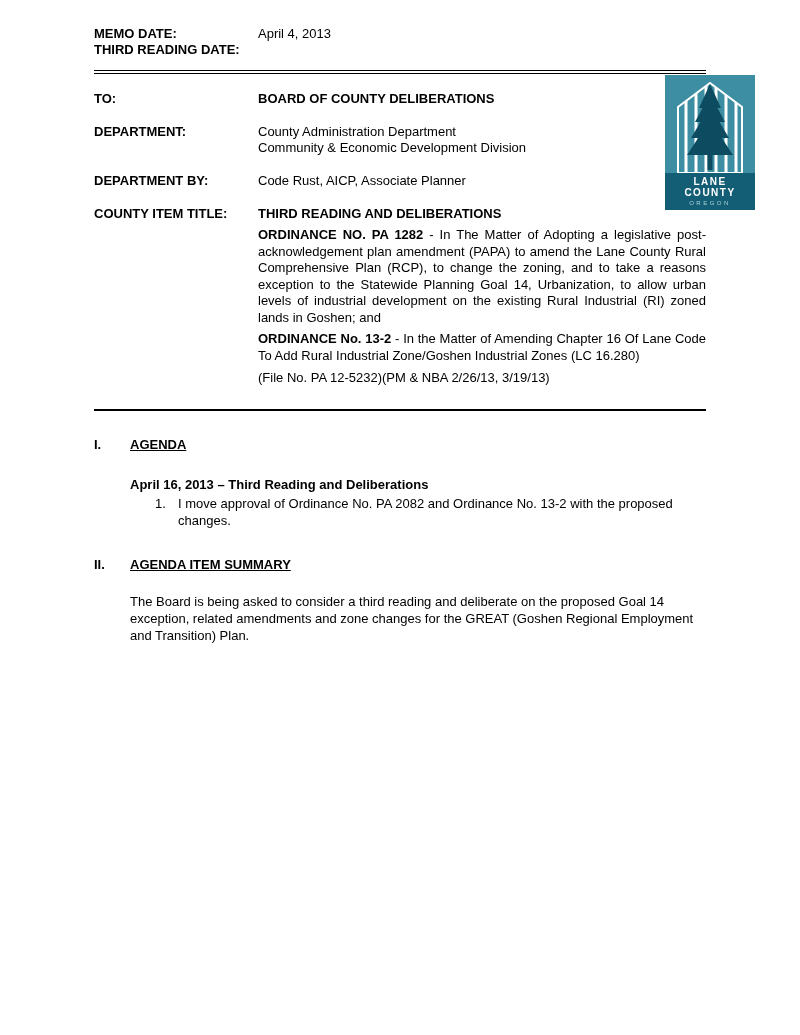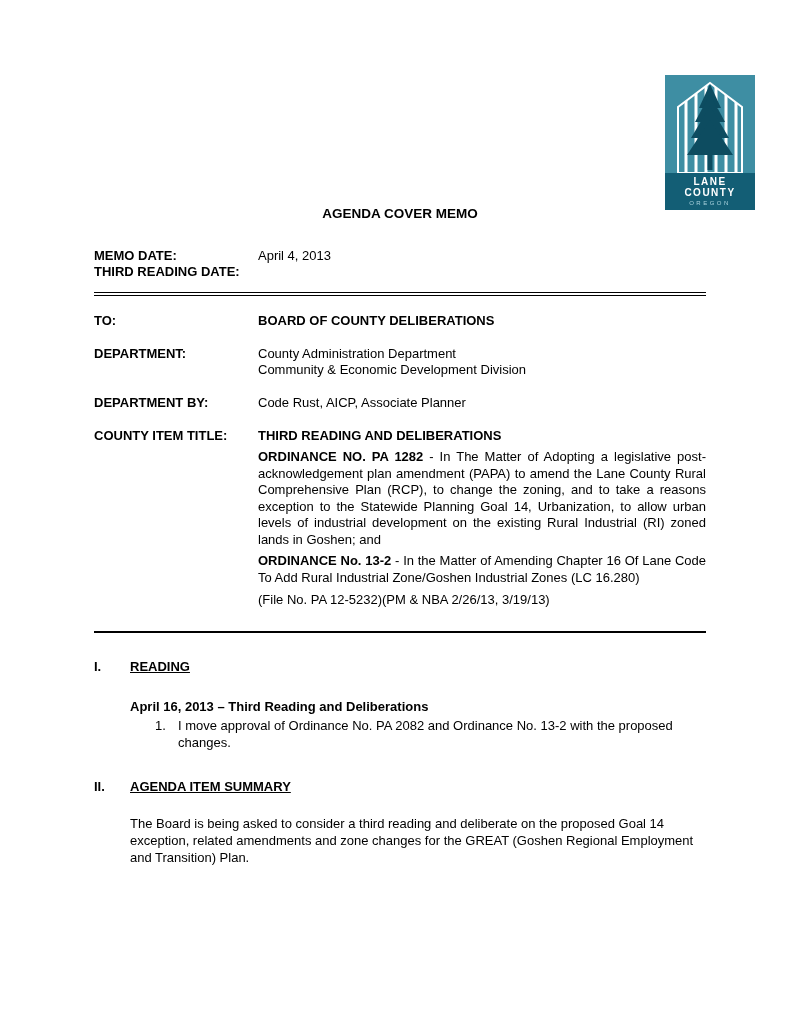--- a/index.html
+++ b/index.html
@@ -135,21 +135,20 @@
     </svg>
     <div class="logo-band">
       <div class="l1">LANE</div>
       <div class="l2">COUNTY</div>
       <div class="l3">OREGON</div>
     </div>
   </div>
 
   <div class="content">
 
-    <div class="doc-title">AGENDA COVER MEMO</div>
 
     <div class="memo-rows">
       <div class="row">
         <span class="lbl">MEMO DATE:</span>
         <span class="val">April 4, 2013</span>
       </div>
       <div class="row">
         <span class="lbl">THIRD READING DATE:</span>
       </div>
     </div>
@@ -183,21 +182,21 @@
       <p class="ord-para"><span class="bold">ORDINANCE NO. PA 1282</span><span> - In The Matter of Adopting a legislative post-acknowledgement plan amendment (PAPA) to amend the Lane County Rural Comprehensive Plan (RCP), to change the zoning, and to take a reasons exception to the Statewide Planning Goal 14, Urbanization, to allow urban levels of industrial development on the existing Rural Industrial (RI) zoned lands in Goshen; and</span></p>
       <p class="ord-para"><span class="bold">ORDINANCE No. 13-2</span><span> - In the Matter of Amending Chapter 16 Of Lane Code To Add Rural Industrial Zone/Goshen Industrial Zones (LC 16.280)</span></p>
       <p class="file-note">(File No. PA 12-5232)(PM &amp; NBA 2/26/13, 3/19/13)</p>
     </div>
 
     <div class="section-divider"></div>
 
     <div class="section-motion">
       <div class="section-head">
         <span class="sec-num">I.</span>
-        <span class="sec-title">READING</span>
+        <span class="sec-title">AGENDA</span>
       </div>
       <div class="section-body">
         <div class="motion-subhead">April 16, 2013 – Third Reading and Deliberations</div>
         <div class="list-row">
           <span class="list-num">1.</span>
           <span class="list-text">I move approval of Ordinance No. PA 2082 and Ordinance No. 13-2 with the proposed changes.</span>
         </div>
       </div>
     </div>
 

